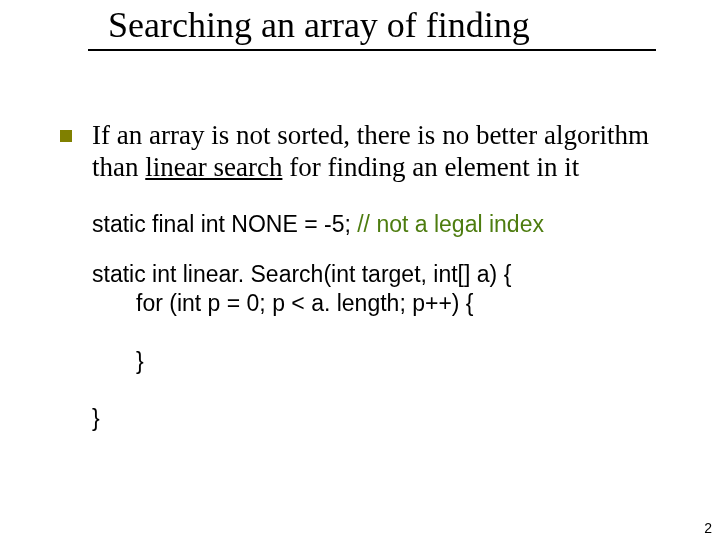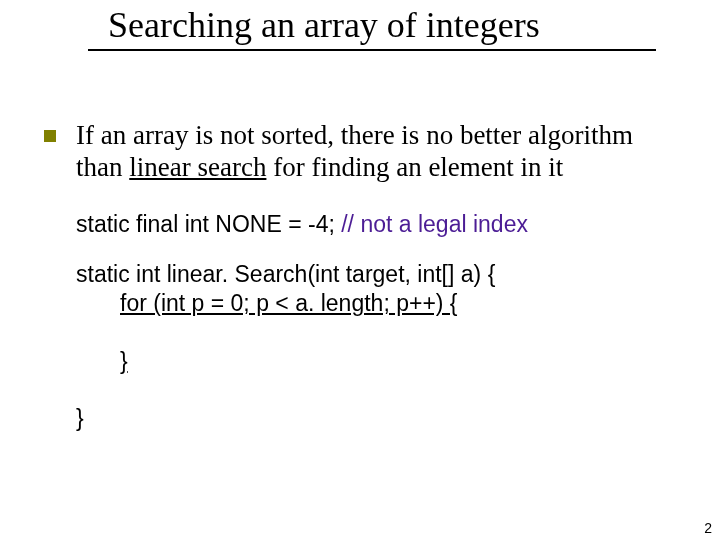--- a/index.html
+++ b/index.html
@@ -29,21 +29,21 @@
   .title-underline {
     position: absolute;
     left: 88px;
     top: 49px;
     width: 568px;
     height: 0;
     border-bottom: 2px solid #000;
   }
   .body {
     position: absolute;
-    left: 44px;
+    left: 60px;
     top: 120px;
     width: 610px;
   }
   .bullet-row {
     display: flex;
     align-items: flex-start;
     margin-bottom: 26px;
   }
   .bullet {
     flex: 0 0 auto;
@@ -64,50 +64,50 @@
   .code {
     font-family: Tahoma, Geneva, Verdana, sans-serif;
     font-size: 23px;
     line-height: 1.25;
     margin-left: 32px;
     margin-top: 12px;
   }
   .code p {
     margin: 0 0 22px 0;
   }
-  .code .indent1 { padding-left: 44px; text-decoration: underline; }
+  .code .indent1 { padding-left: 44px; }
   .code .indent2 { padding-left: 108px; }
-  .comment { color: #4c1d95; }
+  .comment { color: #4d7c0f; }
   .page-num {
     position: absolute;
     right: 8px;
     bottom: 4px;
     font-family: Arial, sans-serif;
     font-size: 14px;
     color: #000;
   }
 </style>
 </head>
 <body>
 <div class="slide">
 
-  <div class="title">Searching an array of integers</div>
+  <div class="title">Searching an array of finding</div>
   <div class="title-underline"></div>
 
   <div class="body">
     <div class="bullet-row">
       <div class="bullet"></div>
       <div class="bullet-text">
         <span>If an array is not sorted, there is no better algorithm than </span><span class="u">linear search</span><span> for finding an element in it</span>
       </div>
     </div>
 
     <div class="code">
       <p>
-        <span>static final int NONE = -4;  </span><span class="comment">// not a legal index</span>
+        <span>static final int NONE = -5;  </span><span class="comment">// not a legal index</span>
       </p>
       <p>
         <span>static int linear. Search(int target, int[] a) {</span><br>
         <span class="indent1">for (int p = 0; p &lt; a. length; p++) {</span><br>
         <br>
         <span class="indent1">}</span><br>
         <br>
         <span>}</span>
       </p>
     </div>

